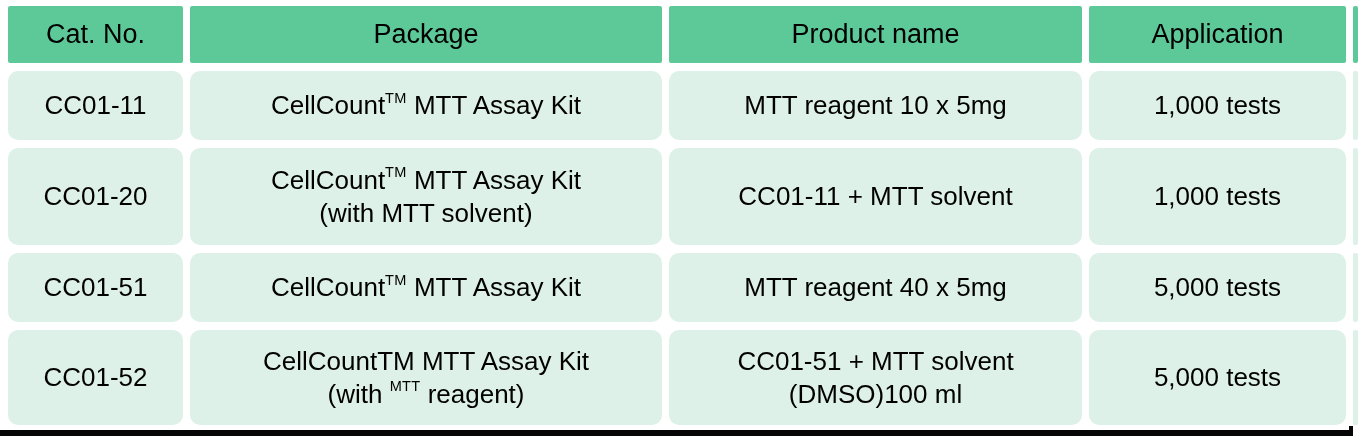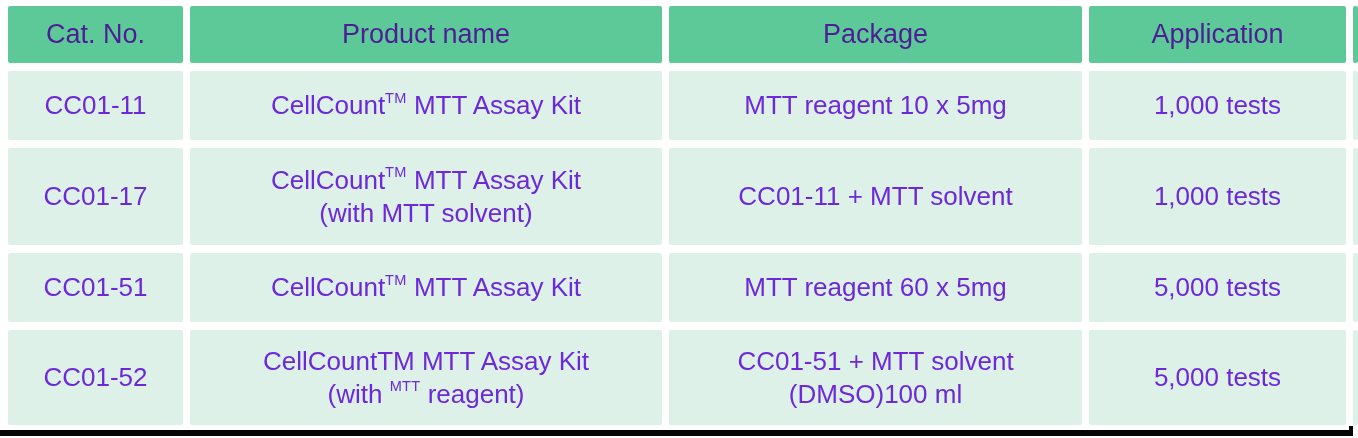--- a/index.html
+++ b/index.html
@@ -22,38 +22,38 @@
     left: 8px;
     top: 6px;
     display: grid;
     grid-template-columns: 175px 472px 413px 257px 5px;
     grid-template-rows: 57px 69px 97px 69px 95px;
     column-gap: 7px;
     row-gap: 8px;
   }
   .th {
     background: #5ec998;
-    color: #4c1d95;
+    color: #000000;
     font-size: 27px;
     display: flex;
     align-items: center;
     justify-content: center;
     text-align: center;
     border-radius: 2px;
   }
   .td {
     background: #def1e8;
-    color: #6d28d9;
+    color: #000000;
     font-size: 26px;
     display: flex;
     flex-direction: column;
     align-items: center;
     justify-content: center;
     text-align: center;
-    border-radius: 2px;
+    border-radius: 10px;
     line-height: 33px;
   }
   .edge-h { background: #5ec998; border-radius: 2px; }
   .edge   { background: #def1e8; border-radius: 2px; }
   sup.tm {
     font-size: 0.56em;
     line-height: 0;
     position: relative;
     top: -0.1em;
     vertical-align: super;
@@ -79,24 +79,24 @@
 </head>
 <body>
 
 <div class="stage">
   <div class="product-table">
 
     <div class="th">
       <span>Cat. No.</span>
     </div>
     <div class="th">
-      <span>Product name</span>
+      <span>Package</span>
     </div>
     <div class="th">
-      <span>Package</span>
+      <span>Product name</span>
     </div>
     <div class="th">
       <span>Application</span>
     </div>
     <div class="edge-h"></div>
 
     <div class="td">
       <span>CC01-11</span>
     </div>
     <div class="td">
@@ -104,42 +104,42 @@
     </div>
     <div class="td">
       <div>MTT reagent 10 x 5mg</div>
     </div>
     <div class="td">
       <span>1,000 tests</span>
     </div>
     <div class="edge"></div>
 
     <div class="td">
-      <span>CC01-17</span>
+      <span>CC01-20</span>
     </div>
     <div class="td">
       <div><span>CellCount</span><sup class="tm">TM</sup><span> MTT Assay Kit</span></div>
       <div>(with MTT solvent)</div>
     </div>
     <div class="td">
       <div>CC01-11 + MTT solvent</div>
     </div>
     <div class="td">
       <span>1,000 tests</span>
     </div>
     <div class="edge"></div>
 
     <div class="td">
       <span>CC01-51</span>
     </div>
     <div class="td">
       <div><span>CellCount</span><sup class="tm">TM</sup><span> MTT Assay Kit</span></div>
     </div>
     <div class="td">
-      <div>MTT reagent 60 x 5mg</div>
+      <div>MTT reagent 40 x 5mg</div>
     </div>
     <div class="td">
       <span>5,000 tests</span>
     </div>
     <div class="edge"></div>
 
     <div class="td">
       <span>CC01-52</span>
     </div>
     <div class="td">

